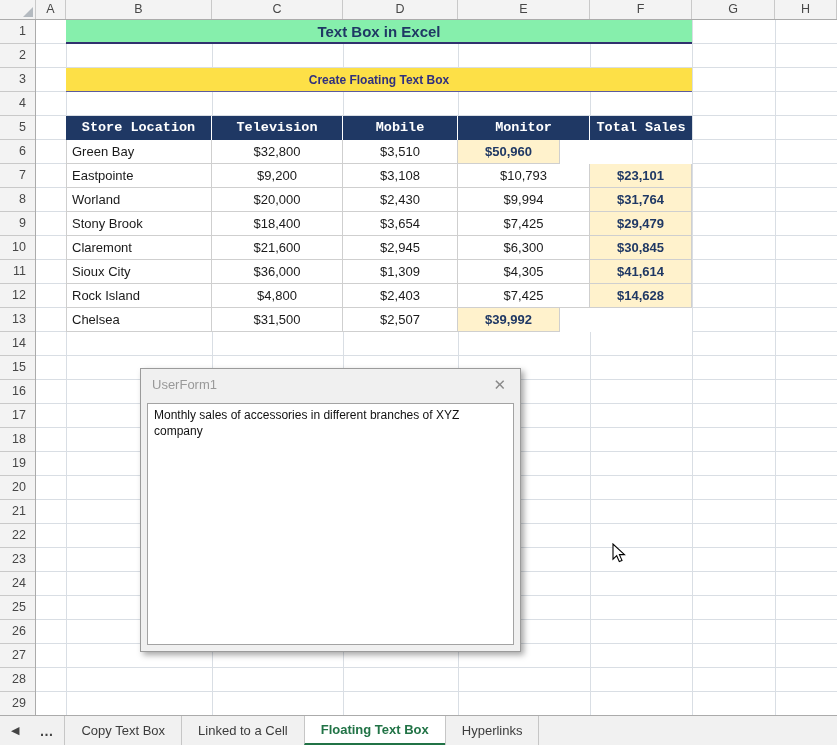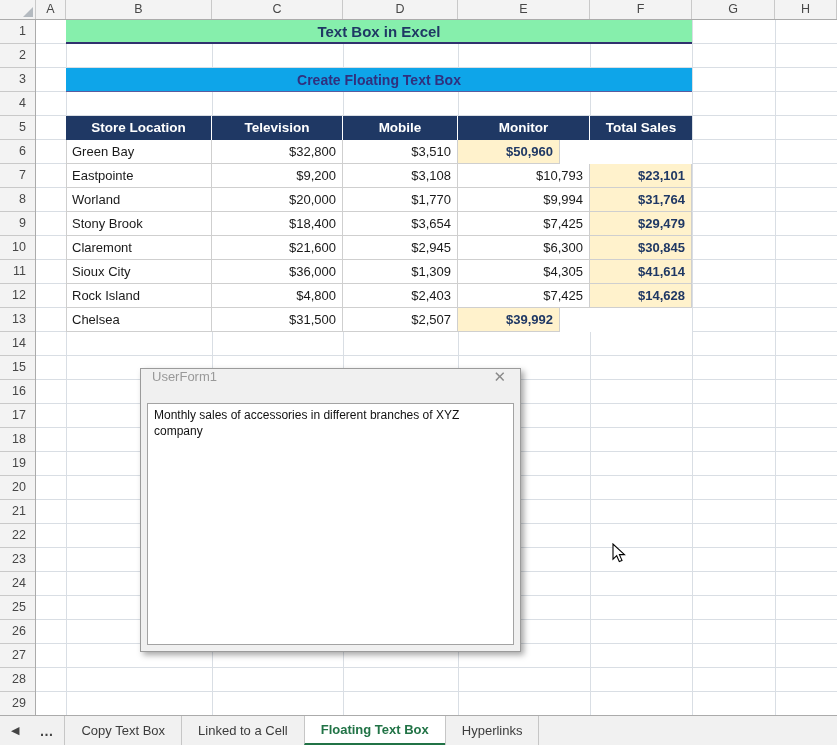--- a/index.html
+++ b/index.html
@@ -28,40 +28,40 @@
   .row-h.partial { height:23px; border-bottom:none; overflow:hidden; }
   
   .grid { position:absolute; left:36px; top:20px; width:801px; height:695px; z-index:1;
     background:repeating-linear-gradient(to bottom, transparent 0, transparent 23px, #D9DEE4 23px, #D9DEE4 24px); }
   .vline { position:absolute; top:0; bottom:0; width:1px; background:#D9DEE4; }
   
   .banner { position:absolute; left:66px; width:626px; height:24px; box-sizing:border-box;
     display:flex; align-items:center; justify-content:center; z-index:3; }
   .banner1 { top:20px; background:#86efac; border-bottom:2px solid #31316E;
     font-size:15px; font-weight:bold; color:#1F3864; }
-  .banner2 { top:68px; background:#0ea5e9; border-bottom:1px solid #5B5B9E;
-    font-size:14px; font-weight:600; color:#30307E; }
+  .banner2 { top:68px; background:#fde047; border-bottom:1px solid #5B5B9E;
+    font-size:12px; font-weight:600; color:#30307E; }
   
   .table { position:absolute; left:66px; top:116px; z-index:3; font-size:13px; }
   .t-hrow { display:flex; height:24px; background:#1F3864; }
   .t-h { box-sizing:border-box; color:#fff; font-weight:bold; text-align:center;
-    line-height:24px; border-right:1px solid #ffffff; font-size:13.5px; }
+    line-height:24px; border-right:1px solid #ffffff; font-size:13.5px;font-family:Liberation Mono, monospace; }
   .t-h:last-child { border-right:none; }
   .t-row { display:flex; height:24px; background:#fff; }
   .t-c { box-sizing:border-box; line-height:23px; border-right:1px solid #CFCFCF;
     border-bottom:1px solid #CFCFCF; color:#1a1a1a; }
   .t-row .t-c:first-child { border-left:1px solid #CFCFCF; }
   .t-c.name { padding-left:5px; }
-  .t-c.num { text-align:right; padding-right:6px; }
+  .t-c.num { text-align:center; }
   .t-c.total { background:#FFF2CC; color:#1F3864; font-weight:600; }
   
   .userform { position:absolute; left:140px; top:368px; width:381px; height:284px;
     background:#F0F0F0; border:1px solid #9B9B9B; box-sizing:border-box; z-index:5;
     box-shadow:3px 3px 6px rgba(0,0,0,0.35); }
-  .uf-title { height:30px; display:flex; padding:0 11px; box-sizing:border-box; }
+  .uf-title { height:30px; display:flex; align-items:center; padding:0 11px; box-sizing:border-box; }
   .uf-title-text { flex:1; color:#999999; font-size:13px; }
   .uf-close { color:#8a8a8a; font-size:15px; line-height:15px; padding:0 3px; }
   .uf-textbox { position:absolute; left:6px; right:6px; top:34px; bottom:6px;
     background:#fff; border:1px solid #A3A3A3; padding:3px 6px; box-sizing:border-box;
     font-size:12px; color:#111; line-height:1.35; overflow:hidden; }
   
   .cursor { position:absolute; left:612px; top:543px; z-index:9; }
   
   .tabbar { position:absolute; left:0; bottom:0; width:837px; height:30px;
     background:#F1F1F1; border-top:1px solid #ABABAB; box-sizing:border-box;
@@ -157,21 +157,21 @@
         <div class="t-row">
           <div class="t-c name" style="width: 146px;">Eastpointe</div>
           <div class="t-c num" style="width: 131px;">$9,200</div>
           <div class="t-c num" style="width: 115px;">$3,108</div>
           <div class="t-c num" style="width: 132px;">$10,793</div>
           <div class="t-c num total" style="width: 102px;">$23,101</div>
         </div>
         <div class="t-row">
           <div class="t-c name" style="width: 146px;">Worland</div>
           <div class="t-c num" style="width: 131px;">$20,000</div>
-          <div class="t-c num" style="width: 115px;">$1,770</div>
+          <div class="t-c num" style="width: 115px;">$2,430</div>
           <div class="t-c num" style="width: 132px;">$9,994</div>
           <div class="t-c num total" style="width: 102px;">$31,764</div>
         </div>
         <div class="t-row">
           <div class="t-c name" style="width: 146px;">Stony Brook</div>
           <div class="t-c num" style="width: 131px;">$18,400</div>
           <div class="t-c num" style="width: 115px;">$3,654</div>
           <div class="t-c num" style="width: 132px;">$7,425</div>
           <div class="t-c num total" style="width: 102px;">$29,479</div>
         </div>

